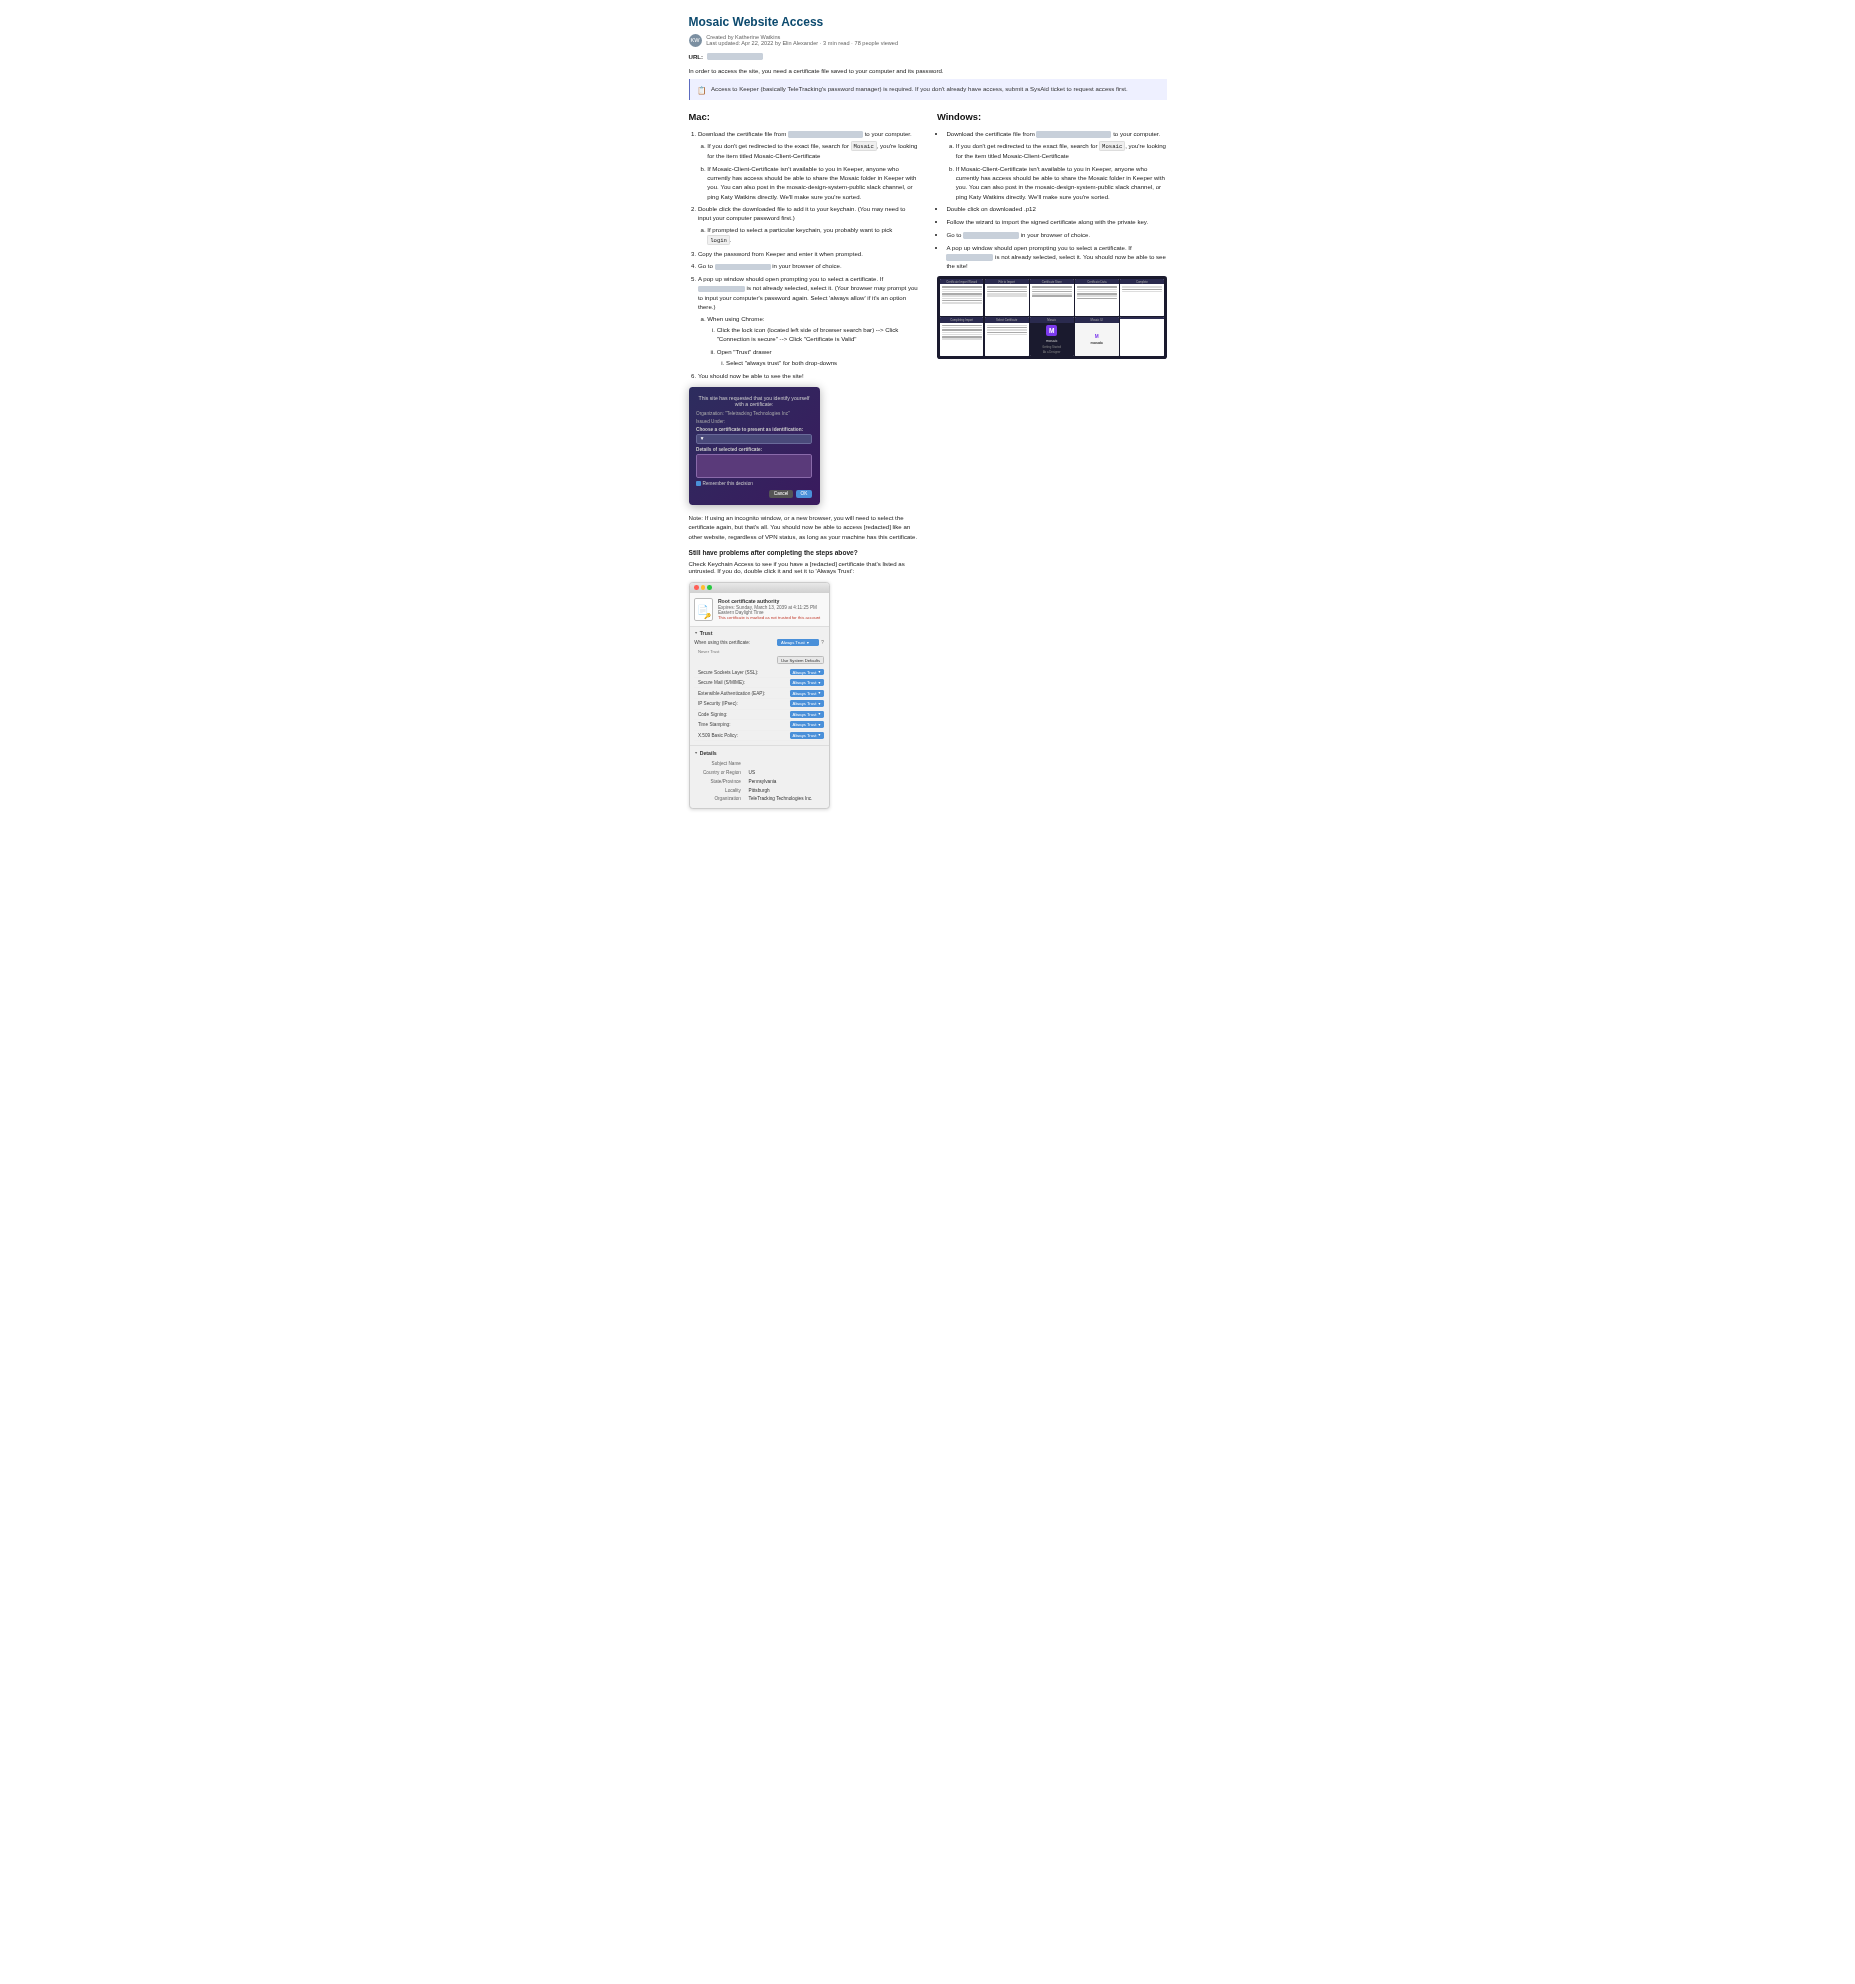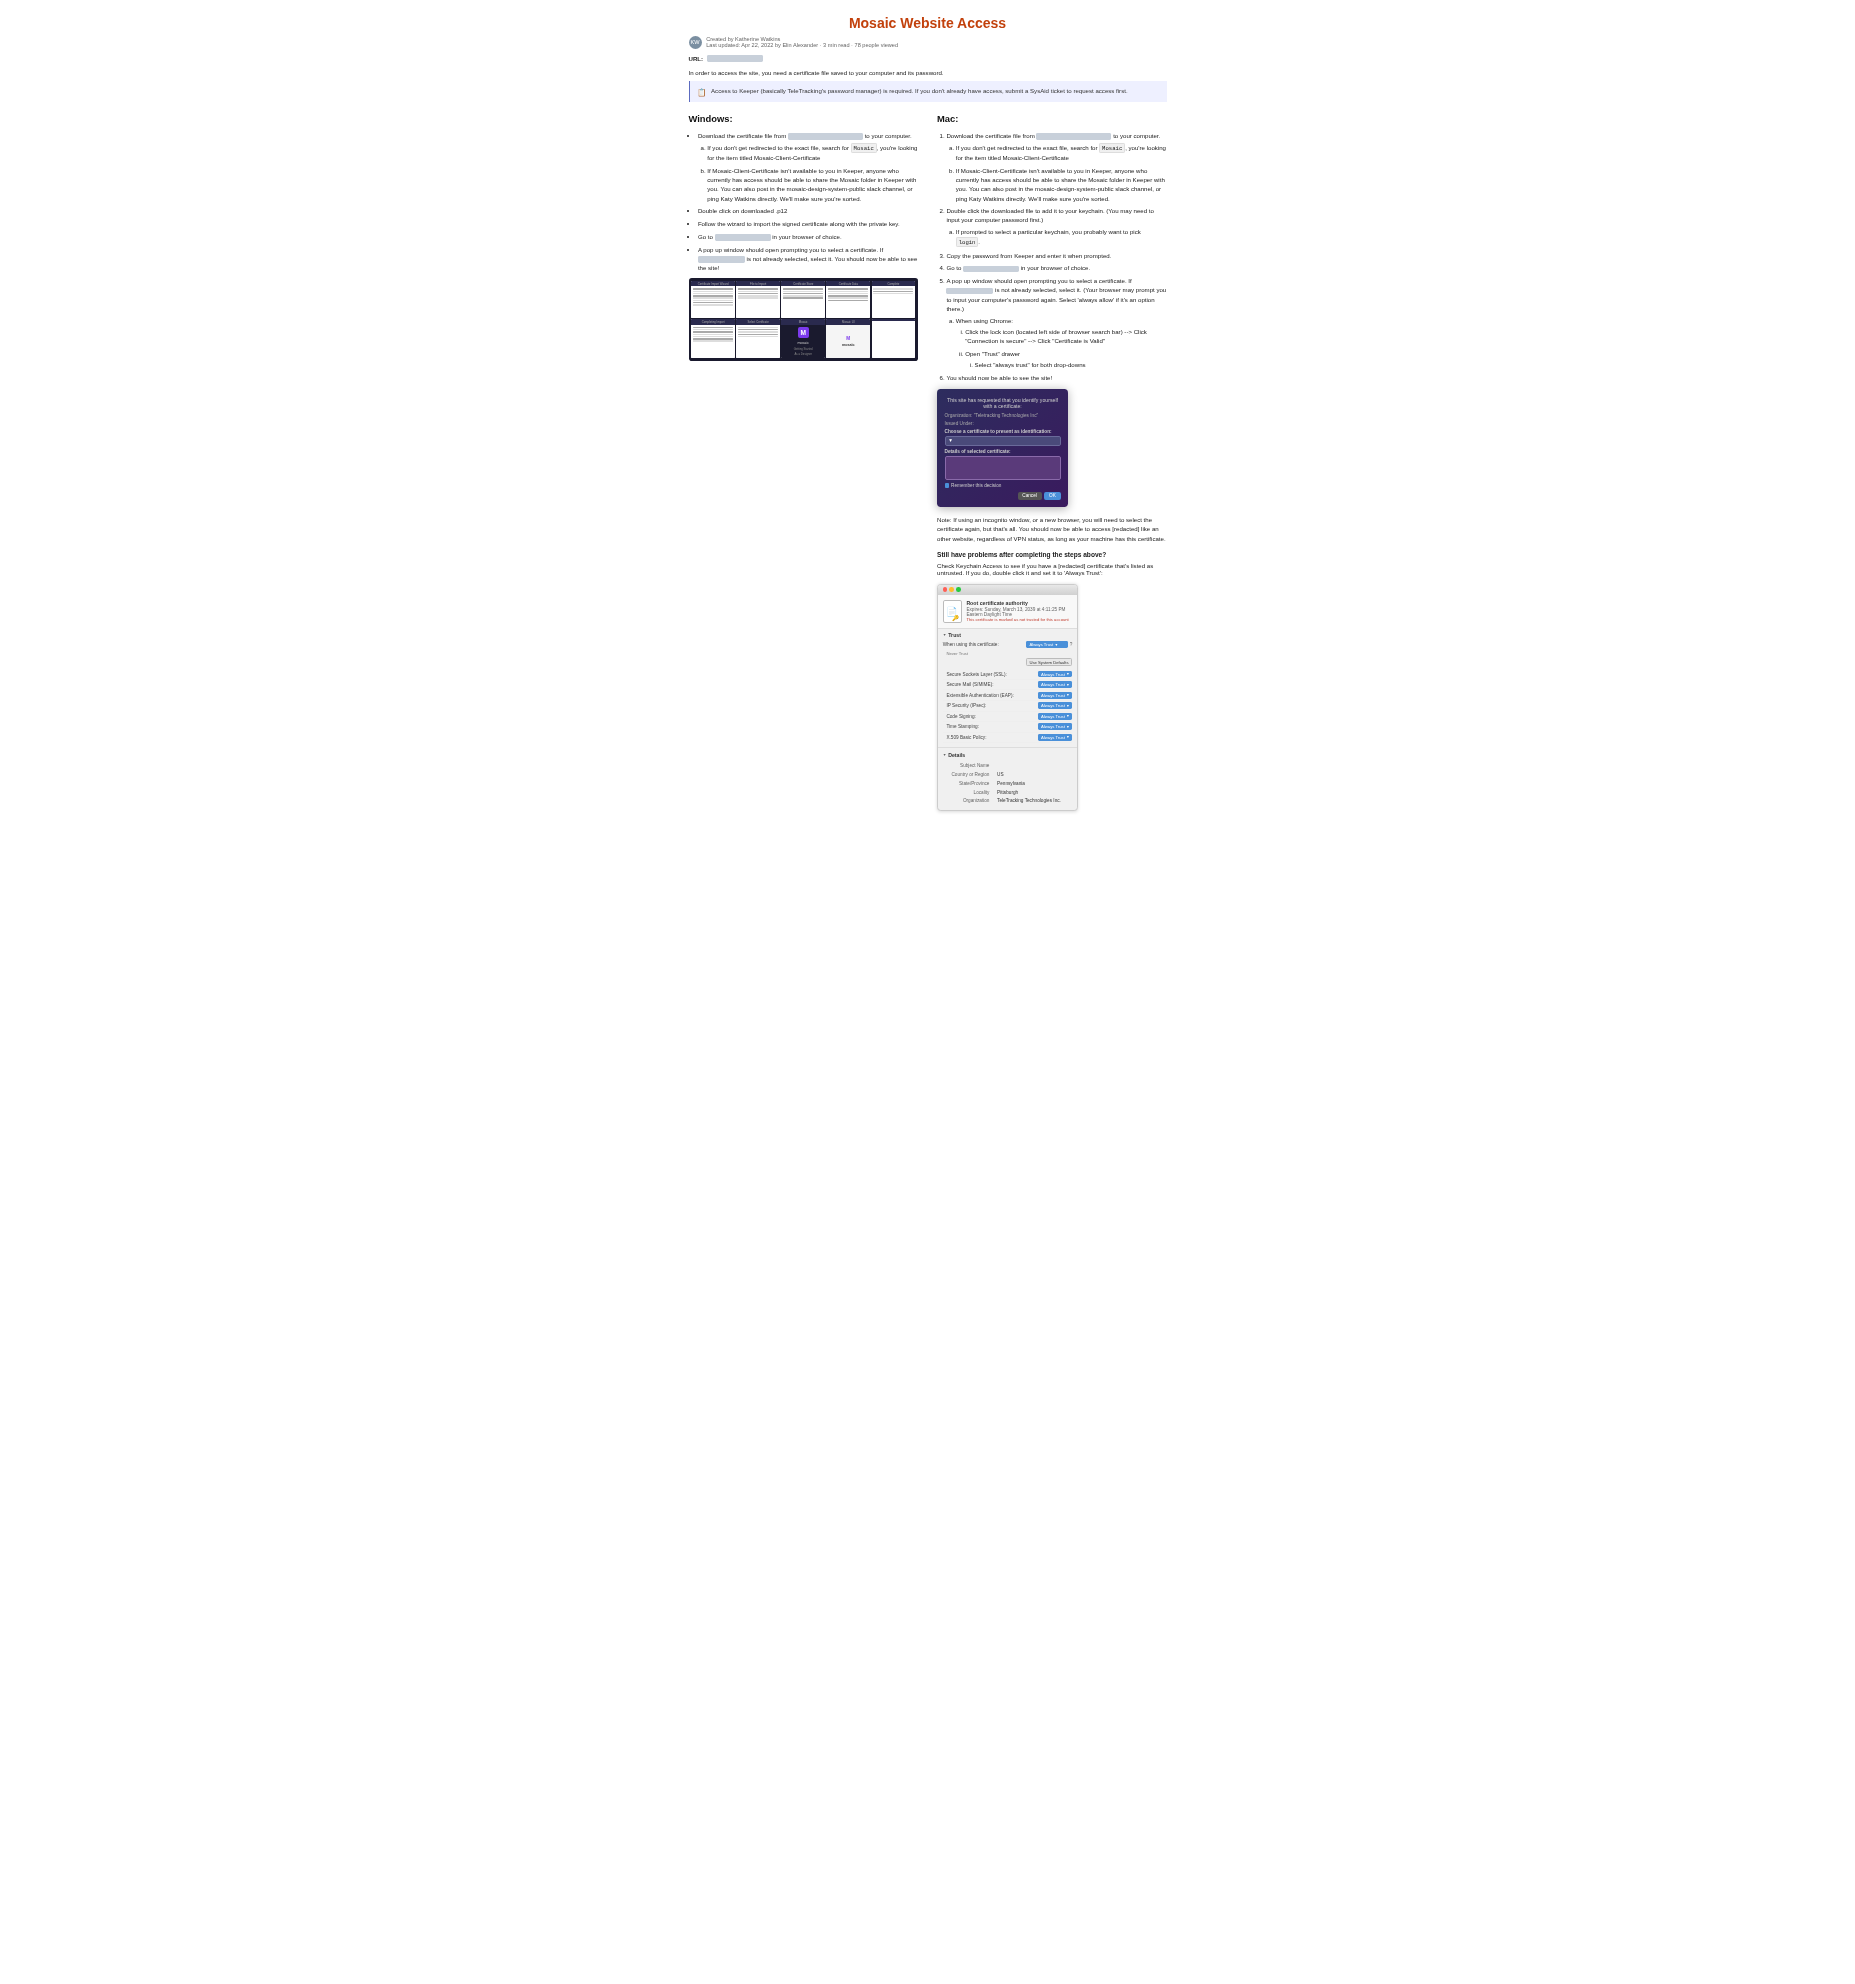--- a/index.html
+++ b/index.html
@@ -6,25 +6,24 @@
     body {
       font-family: -apple-system, BlinkMacSystemFont, 'Segoe UI', Helvetica, Arial, sans-serif;
       font-size: 6.6px;
       color: #1a1a1a;
       background: #fff;
       padding: 15px 19px;
       max-width: 516px;
       margin: 0 auto;
     }
     h1.page-title {
-      font-size: 14px;
+      font-size: 12px;
       font-weight: 700;
       margin-bottom: 4.7px;
-      color: #c2410c;
-      text-align: center;
+      color: #0c4a6e;
     }
     .meta-row {
       display: flex;
       align-items: center;
       gap: 4.7px;
       margin-bottom: 6.6px;
       font-size: 5.6px;
       color: #666;
     }
     .avatar {
@@ -444,165 +443,20 @@
 </div>
 
 <p style="font-size:6.1px;margin-bottom:5.6px;">In order to access the site, you need a certificate file saved to your computer and its password.</p>
 
 <div class="note-box">
   <span class="note-icon">📋</span>
   <span>Access to Keeper (basically TeleTracking's password manager) is required. If you don't already have access, submit a SysAid ticket to request access first.</span>
 </div>
 
 <div class="two-col">
-
-  <div>
-    <div class="section-title">Windows:</div>
-    <ul>
-      <li>
-        Download the certificate file from <span class="redacted" style="width:75px;display:inline-block;vertical-align:middle;"></span> to your computer.
-        <ul class="nested-list">
-          <li>If you don't get redirected to the exact file, search for <code>Mosaic</code>, you're looking for the item titled Mosaic-Client-Certificate</li>
-          <li>If Mosaic-Client-Certificate isn't available to you in Keeper, anyone who currently has access should be able to share the Mosaic folder in Keeper with you. You can also post in the mosaic-design-system-public slack channel, or ping Katy Watkins directly. We'll make sure you're sorted.</li>
-        </ul>
-      </li>
-      <li>Double click on downloaded .p12</li>
-      <li>Follow the wizard to import the signed certificate along with the private key.</li>
-      <li>Go to <span class="redacted" style="width:56px;display:inline-block;vertical-align:middle;"></span> in your browser of choice.</li>
-      <li>
-        A pop up window should open prompting you to select a certificate.
-        If <span class="redacted" style="width:47px;display:inline-block;vertical-align:middle;"></span> is not already selected, select it. You should now be able to see the site!
-      </li>
-    </ul>
-
-    <div class="windows-screenshot-container">
-      <div class="win-grid">
-
-        <div class="win-panel">
-          <div class="win-panel-title">Certificate Import Wizard</div>
-          <div class="win-panel-content">
-            <div class="wizard-lines">
-              <div class="wizard-line dark"></div>
-              <div class="wizard-line"></div>
-              <div class="wizard-line"></div>
-              <div class="wizard-line dark"></div>
-              <div class="wizard-line"></div>
-              <div class="wizard-line"></div>
-              <div class="wizard-line dark"></div>
-              <div class="wizard-line"></div>
-            </div>
-          </div>
-        </div>
-
-        <div class="win-panel">
-          <div class="win-panel-title">File to Import</div>
-          <div class="win-panel-content">
-            <div class="wizard-lines">
-              <div class="wizard-line dark"></div>
-              <div class="wizard-line"></div>
-              <div class="wizard-line dark"></div>
-              <div class="wizard-line"></div>
-              <div class="wizard-line"></div>
-            </div>
-          </div>
-        </div>
-
-        <div class="win-panel">
-          <div class="win-panel-title">Certificate Store</div>
-          <div class="win-panel-content">
-            <div class="wizard-lines">
-              <div class="wizard-line dark"></div>
-              <div class="wizard-line"></div>
-              <div class="wizard-line dark"></div>
-              <div class="wizard-line"></div>
-              <div class="wizard-line dark"></div>
-            </div>
-          </div>
-        </div>
-
-        <div class="win-panel">
-          <div class="win-panel-title">Certificate Data</div>
-          <div class="win-panel-content">
-            <div class="wizard-lines">
-              <div class="wizard-line dark"></div>
-              <div class="wizard-line"></div>
-              <div class="wizard-line"></div>
-              <div class="wizard-line dark"></div>
-              <div class="wizard-line"></div>
-              <div class="wizard-line dark"></div>
-            </div>
-          </div>
-        </div>
-
-        <div class="win-panel">
-          <div class="win-panel-title">Complete</div>
-          <div class="win-panel-content">
-            <div class="wizard-lines">
-              <div class="wizard-line"></div>
-              <div class="wizard-line dark"></div>
-              <div class="wizard-line"></div>
-            </div>
-          </div>
-        </div>
-
-        <div class="win-panel">
-          <div class="win-panel-title">Completing Import</div>
-          <div class="win-panel-content">
-            <div class="wizard-lines">
-              <div class="wizard-line dark"></div>
-              <div class="wizard-line"></div>
-              <div class="wizard-line dark"></div>
-              <div class="wizard-line"></div>
-              <div class="wizard-line"></div>
-              <div class="wizard-line dark"></div>
-              <div class="wizard-line"></div>
-            </div>
-          </div>
-        </div>
-
-        <div class="win-panel">
-          <div class="win-panel-title">Select Certificate</div>
-          <div class="win-panel-content">
-            <div class="wizard-lines">
-              <div class="wizard-line"></div>
-              <div class="wizard-line dark"></div>
-              <div class="wizard-line"></div>
-              <div class="wizard-line dark"></div>
-              <div class="wizard-line"></div>
-            </div>
-          </div>
-        </div>
-
-        <div class="win-panel">
-          <div class="win-panel-title">Mosaic</div>
-          <div class="win-panel-content dark-bg">
-            <div class="mosaic-logo">
-              <div class="mosaic-m-small">M</div>
-              <div style="font-size:3.7px;color:#ccc;margin-top:0.9px;">mosaic</div>
-              <div style="font-size:2.8px;color:#888;">Getting Started</div>
-              <div style="font-size:2.8px;color:#888;">As a Designer</div>
-            </div>
-          </div>
-        </div>
-
-        <div class="win-panel">
-          <div class="win-panel-title">Mosaic UI</div>
-          <div class="win-panel-content mosaic-bg">
-            <div style="font-size:4.7px;color:#7c3aed;font-weight:900;">M</div>
-            <div class="mosaic-name-text">mosaic</div>
-          </div>
-        </div>
-
-        <div class="win-panel">
-          <div class="win-panel-title"></div>
-          <div class="win-panel-content"></div>
-        </div>
-      </div>
-    </div>
-  </div>
 
   <div>
     <div class="section-title">Mac:</div>
     <ol>
       <li>
         Download the certificate file from <span class="redacted" style="width:75px;display:inline-block;vertical-align:middle;"></span> to your computer.
         <ol class="nested-list">
           <li>If you don't get redirected to the exact file, search for <code>Mosaic</code>, you're looking for the item titled Mosaic-Client-Certificate</li>
           <li>If Mosaic-Client-Certificate isn't available to you in Keeper, anyone who currently has access should be able to share the Mosaic folder in Keeper with you. You can also post in the mosaic-design-system-public slack channel, or ping Katy Watkins directly. We'll make sure you're sorted.</li>
         </ol>
@@ -769,14 +623,159 @@
           <tr>
             <td class="detail-key">Organization</td>
             <td class="detail-val">TeleTracking Technologies Inc.</td>
           </tr>
         </tbody>
           </table>
       </div>
     </div>
   </div>
 
+  <div>
+    <div class="section-title">Windows:</div>
+    <ul>
+      <li>
+        Download the certificate file from <span class="redacted" style="width:75px;display:inline-block;vertical-align:middle;"></span> to your computer.
+        <ul class="nested-list">
+          <li>If you don't get redirected to the exact file, search for <code>Mosaic</code>, you're looking for the item titled Mosaic-Client-Certificate</li>
+          <li>If Mosaic-Client-Certificate isn't available to you in Keeper, anyone who currently has access should be able to share the Mosaic folder in Keeper with you. You can also post in the mosaic-design-system-public slack channel, or ping Katy Watkins directly. We'll make sure you're sorted.</li>
+        </ul>
+      </li>
+      <li>Double click on downloaded .p12</li>
+      <li>Follow the wizard to import the signed certificate along with the private key.</li>
+      <li>Go to <span class="redacted" style="width:56px;display:inline-block;vertical-align:middle;"></span> in your browser of choice.</li>
+      <li>
+        A pop up window should open prompting you to select a certificate.
+        If <span class="redacted" style="width:47px;display:inline-block;vertical-align:middle;"></span> is not already selected, select it. You should now be able to see the site!
+      </li>
+    </ul>
+
+    <div class="windows-screenshot-container">
+      <div class="win-grid">
+
+        <div class="win-panel">
+          <div class="win-panel-title">Certificate Import Wizard</div>
+          <div class="win-panel-content">
+            <div class="wizard-lines">
+              <div class="wizard-line dark"></div>
+              <div class="wizard-line"></div>
+              <div class="wizard-line"></div>
+              <div class="wizard-line dark"></div>
+              <div class="wizard-line"></div>
+              <div class="wizard-line"></div>
+              <div class="wizard-line dark"></div>
+              <div class="wizard-line"></div>
+            </div>
+          </div>
+        </div>
+
+        <div class="win-panel">
+          <div class="win-panel-title">File to Import</div>
+          <div class="win-panel-content">
+            <div class="wizard-lines">
+              <div class="wizard-line dark"></div>
+              <div class="wizard-line"></div>
+              <div class="wizard-line dark"></div>
+              <div class="wizard-line"></div>
+              <div class="wizard-line"></div>
+            </div>
+          </div>
+        </div>
+
+        <div class="win-panel">
+          <div class="win-panel-title">Certificate Store</div>
+          <div class="win-panel-content">
+            <div class="wizard-lines">
+              <div class="wizard-line dark"></div>
+              <div class="wizard-line"></div>
+              <div class="wizard-line dark"></div>
+              <div class="wizard-line"></div>
+              <div class="wizard-line dark"></div>
+            </div>
+          </div>
+        </div>
+
+        <div class="win-panel">
+          <div class="win-panel-title">Certificate Data</div>
+          <div class="win-panel-content">
+            <div class="wizard-lines">
+              <div class="wizard-line dark"></div>
+              <div class="wizard-line"></div>
+              <div class="wizard-line"></div>
+              <div class="wizard-line dark"></div>
+              <div class="wizard-line"></div>
+              <div class="wizard-line dark"></div>
+            </div>
+          </div>
+        </div>
+
+        <div class="win-panel">
+          <div class="win-panel-title">Complete</div>
+          <div class="win-panel-content">
+            <div class="wizard-lines">
+              <div class="wizard-line"></div>
+              <div class="wizard-line dark"></div>
+              <div class="wizard-line"></div>
+            </div>
+          </div>
+        </div>
+
+        <div class="win-panel">
+          <div class="win-panel-title">Completing Import</div>
+          <div class="win-panel-content">
+            <div class="wizard-lines">
+              <div class="wizard-line dark"></div>
+              <div class="wizard-line"></div>
+              <div class="wizard-line dark"></div>
+              <div class="wizard-line"></div>
+              <div class="wizard-line"></div>
+              <div class="wizard-line dark"></div>
+              <div class="wizard-line"></div>
+            </div>
+          </div>
+        </div>
+
+        <div class="win-panel">
+          <div class="win-panel-title">Select Certificate</div>
+          <div class="win-panel-content">
+            <div class="wizard-lines">
+              <div class="wizard-line"></div>
+              <div class="wizard-line dark"></div>
+              <div class="wizard-line"></div>
+              <div class="wizard-line dark"></div>
+              <div class="wizard-line"></div>
+            </div>
+          </div>
+        </div>
+
+        <div class="win-panel">
+          <div class="win-panel-title">Mosaic</div>
+          <div class="win-panel-content dark-bg">
+            <div class="mosaic-logo">
+              <div class="mosaic-m-small">M</div>
+              <div style="font-size:3.7px;color:#ccc;margin-top:0.9px;">mosaic</div>
+              <div style="font-size:2.8px;color:#888;">Getting Started</div>
+              <div style="font-size:2.8px;color:#888;">As a Designer</div>
+            </div>
+          </div>
+        </div>
+
+        <div class="win-panel">
+          <div class="win-panel-title">Mosaic UI</div>
+          <div class="win-panel-content mosaic-bg">
+            <div style="font-size:4.7px;color:#7c3aed;font-weight:900;">M</div>
+            <div class="mosaic-name-text">mosaic</div>
+          </div>
+        </div>
+
+        <div class="win-panel">
+          <div class="win-panel-title"></div>
+          <div class="win-panel-content"></div>
+        </div>
+      </div>
+    </div>
+  </div>
+
 </div>
 
 
 </body></html>

